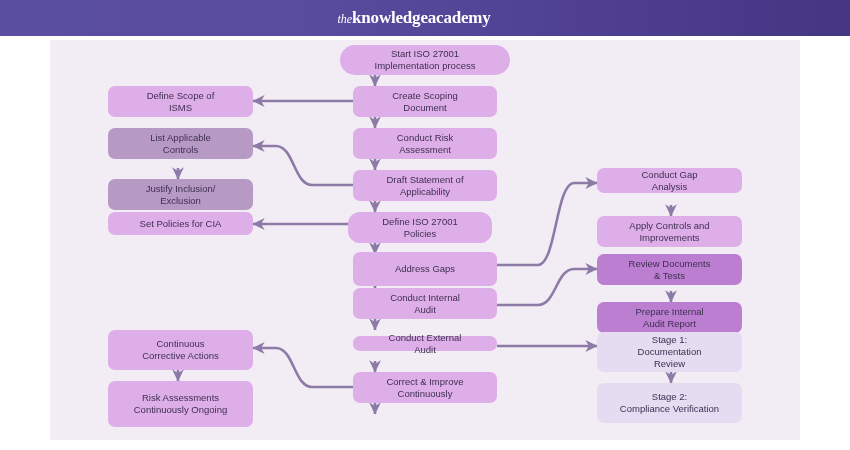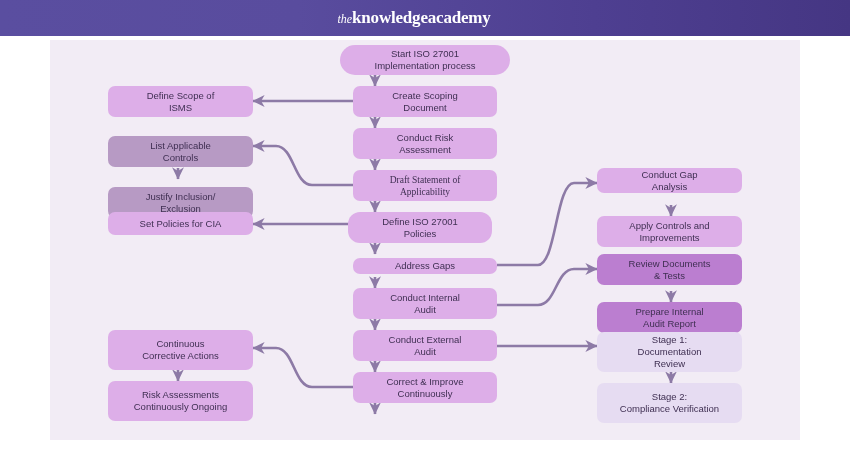--- a/index.html
+++ b/index.html
@@ -50,21 +50,21 @@
     text-align: center;
     border-radius: 7px;
     color: #3f2f52;
     font-size: 9.5px;
     line-height: 12px;
     padding: 2px 4px;
   }
   .node.term { border-radius: 20px; }
   .fill-light   { background: #ddaee8; }
   .fill-mid     { background: #bb7ed0; }
-  .fill-muted   { background: #b79ac4; margin-top: 8px; }
+  .fill-muted   { background: #b79ac4; }
   .fill-pale    { background: #e6dcf2; }
 </style>
 </head>
 <body>
 
 <div id="app">
 
   <div class="header">
     <div class="logo">
       <span class="the">the</span><span class="ka">knowledgeacademy</span>
@@ -127,46 +127,46 @@
         </span>
       </div>
 
       <div class="node fill-light" style="left:303px; top:88px; width:144px; height:31px;">
         <span>
           <span>Conduct Risk</span><br>
           <span>Assessment</span>
         </span>
       </div>
 
-      <div class="node fill-light" style="left:303px; top:130px; width:144px; height:31px;font-family:Liberation Serif, serif;">
+      <div class="node fill-light" style="left:303px; top:130px; width:144px; height:31px;">
         <span>
           <span>Draft Statement of</span><br>
           <span>Applicability</span>
         </span>
       </div>
 
       <div class="node fill-light" style="left:298px; top:172px; width:144px; height:31px;border-radius:12px;">
         <span>
           <span>Define ISO 27001</span><br>
           <span>Policies</span>
         </span>
       </div>
 
-      <div class="node fill-light" style="left:303px; top:218px; width:144px; height:16px;">
+      <div class="node fill-light" style="left:303px; top:212px; width:144px; height:34px;">
         <span>Address Gaps</span>
       </div>
 
       <div class="node fill-light" style="left:303px; top:248px; width:144px; height:31px;">
         <span>
           <span>Conduct Internal</span><br>
           <span>Audit</span>
         </span>
       </div>
 
-      <div class="node fill-light" style="left:303px; top:290px; width:144px; height:31px;">
+      <div class="node fill-light" style="left:303px; top:296px; width:144px; height:15px;">
         <span>
           <span>Conduct External</span><br>
           <span>Audit</span>
         </span>
       </div>
 
       <div class="node fill-light" style="left:303px; top:332px; width:144px; height:31px;">
         <span>
           <span>Correct &amp; Improve</span><br>
           <span>Continuously</span>
@@ -199,21 +199,21 @@
         <span>Set Policies for CIA</span>
       </div>
 
       <div class="node fill-light" style="left:58px; top:290px; width:145px; height:40px;">
         <span>
           <span>Continuous</span><br>
           <span>Corrective Actions</span>
         </span>
       </div>
 
-      <div class="node fill-light" style="left:58px; top:341px; width:145px; height:40px;">
+      <div class="node fill-light" style="left:58px; top:341px; width:145px; height:46px;">
         <span>
           <span>Risk Assessments</span><br>
           <span>Continuously Ongoing</span>
         </span>
       </div>
 
       <div class="node fill-light" style="left:547px; top:128px; width:145px; height:25px;">
         <span>
           <span>Conduct Gap</span><br>
           <span>Analysis</span>

